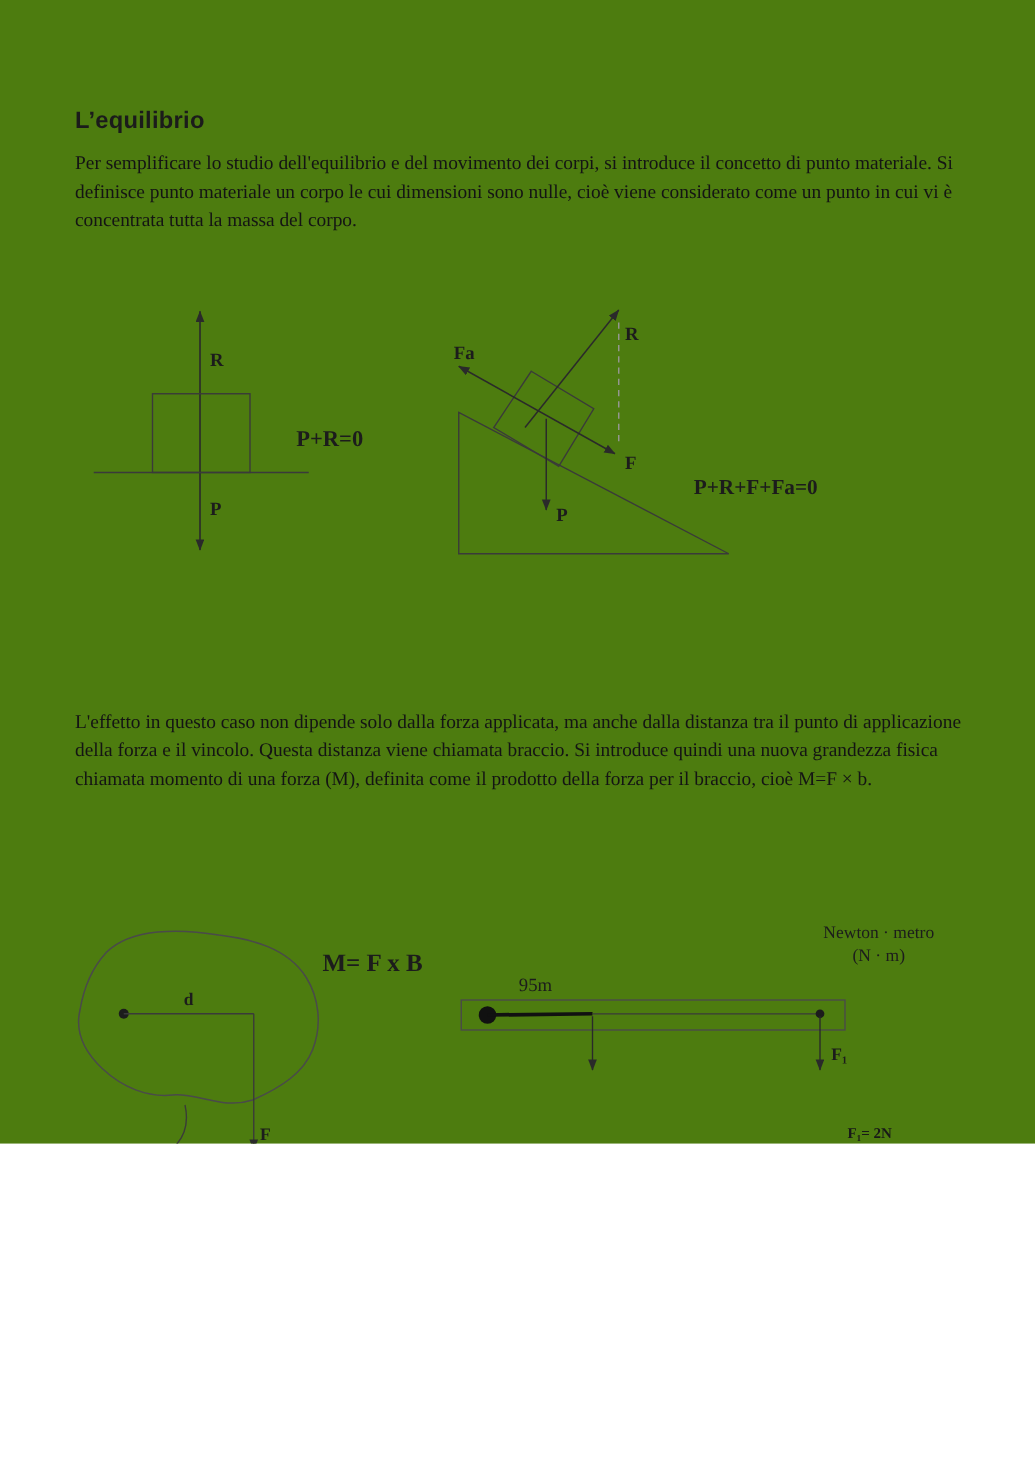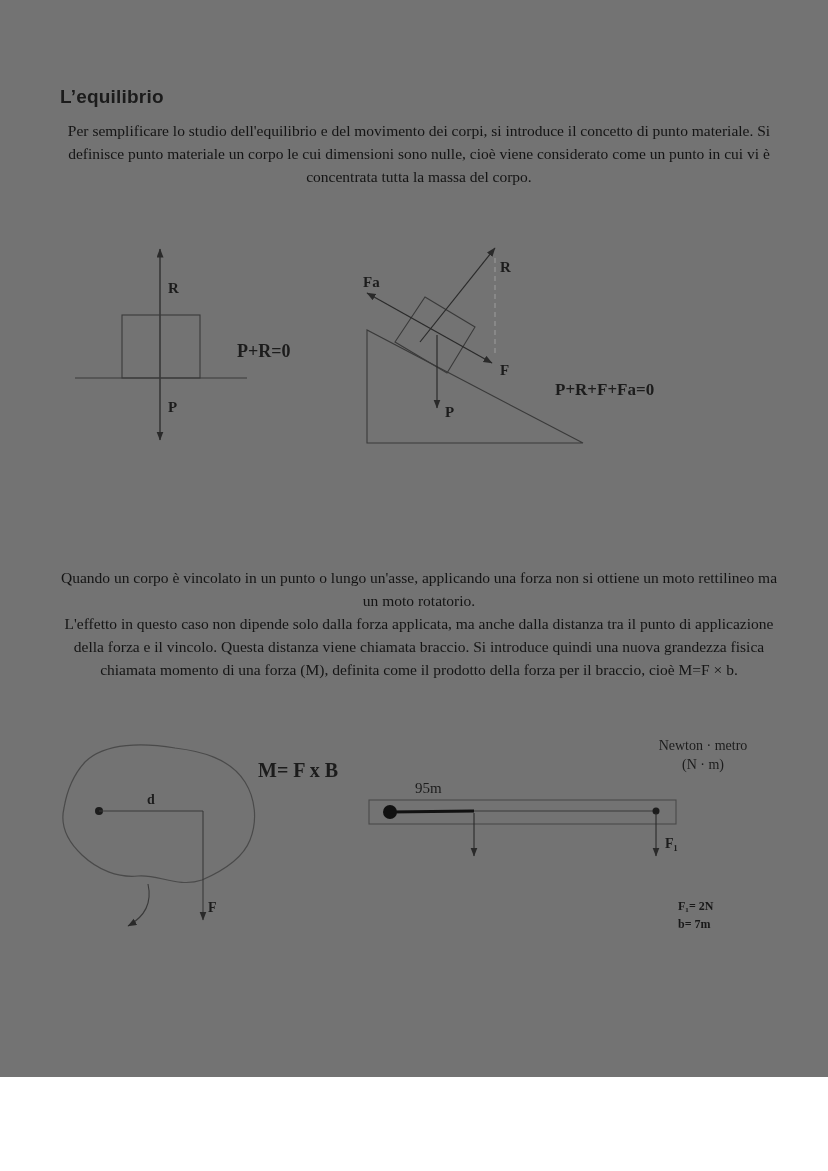--- a/index.html
+++ b/index.html
@@ -1,28 +1,28 @@
 <!DOCTYPE html>
 <html><head>
 <meta charset="utf-8">
 <style>
   html,body{margin:0;padding:0;background:#fff;}
   .page{
-    position:relative;width:828px;height:1077px;background:#737373;
+    position:relative;width:828px;height:915px;background:#4d7c0f;
     font-family:"Liberation Serif","DejaVu Serif",serif;color:#151515;
     overflow:hidden;
   }
   .heading{
     position:absolute;left:60px;margin:0;
     font-family:"Liberation Sans","DejaVu Sans",sans-serif;
     font-size:19px;font-weight:bold;color:#1b1b1b;letter-spacing:0.2px;
   }
   .bodytext{
     position:absolute;left:60px;width:718px;
-    font-size:15.5px;line-height:23px;color:#141414;text-align:center;
+    font-size:15.5px;line-height:23px;color:#141414;
   }
   .bodytext p{margin:0;}
   svg{position:absolute;overflow:visible;}
   svg text{fill:#1c1c1c;}
   .lbl{font:bold 15px "Liberation Serif","DejaVu Serif",serif;}
   .lbl-sm{font:bold 14px "Liberation Serif","DejaVu Serif",serif;}
   .eq1{font:bold 18px "Liberation Serif","DejaVu Serif",serif;}
   .eq2{font:bold 17px "Liberation Serif","DejaVu Serif",serif;}
   .eq3{font:bold 20px "Liberation Serif","DejaVu Serif",serif;}
   .unit{font:14px "Liberation Serif","DejaVu Serif",serif;}
@@ -79,21 +79,20 @@
     <line x1="97" y1="95" x2="97" y2="168" stroke="#2a2a2a" stroke-width="1.2" marker-end="url(#ar2)"></line>
     <text class="lbl" x="23" y="47">Fa</text>
     <text class="lbl" x="160" y="32">R</text>
     <text class="lbl" x="160" y="135">F</text>
     <text class="lbl" x="105" y="177">P</text>
     <text class="eq2" x="215" y="155">P+R+F+Fa=0</text>
   </svg>
 
 
   <div class="bodytext" style="top:566px;">
-    <p>Quando un corpo è vincolato in un punto o lungo un'asse, applicando una forza non si ottiene un moto rettilineo ma un moto rotatorio.</p>
     <p>L'effetto in questo caso non dipende solo dalla forza applicata, ma anche dalla distanza tra il punto di applicazione della forza e il vincolo. Questa distanza viene chiamata braccio. Si introduce quindi una nuova grandezza fisica chiamata momento di una forza (M), definita come il prodotto della forza per il braccio, cioè M=F × b.</p>
   </div>
 
   <svg style="left:50px;top:730px;" width="300" height="215" viewBox="0 0 300 215">
     <defs>
       <marker id="ar3" markerUnits="userSpaceOnUse" markerWidth="10" markerHeight="8" refX="8.5" refY="3.5" orient="auto-start-reverse">
         <path d="M0,0 L9,3.5 L0,7 Z" fill="#2a2a2a"></path>
       </marker>
     </defs>
     <path d="M 35,32 C 55,12 95,13 125,18 C 150,21 180,28 195,52

